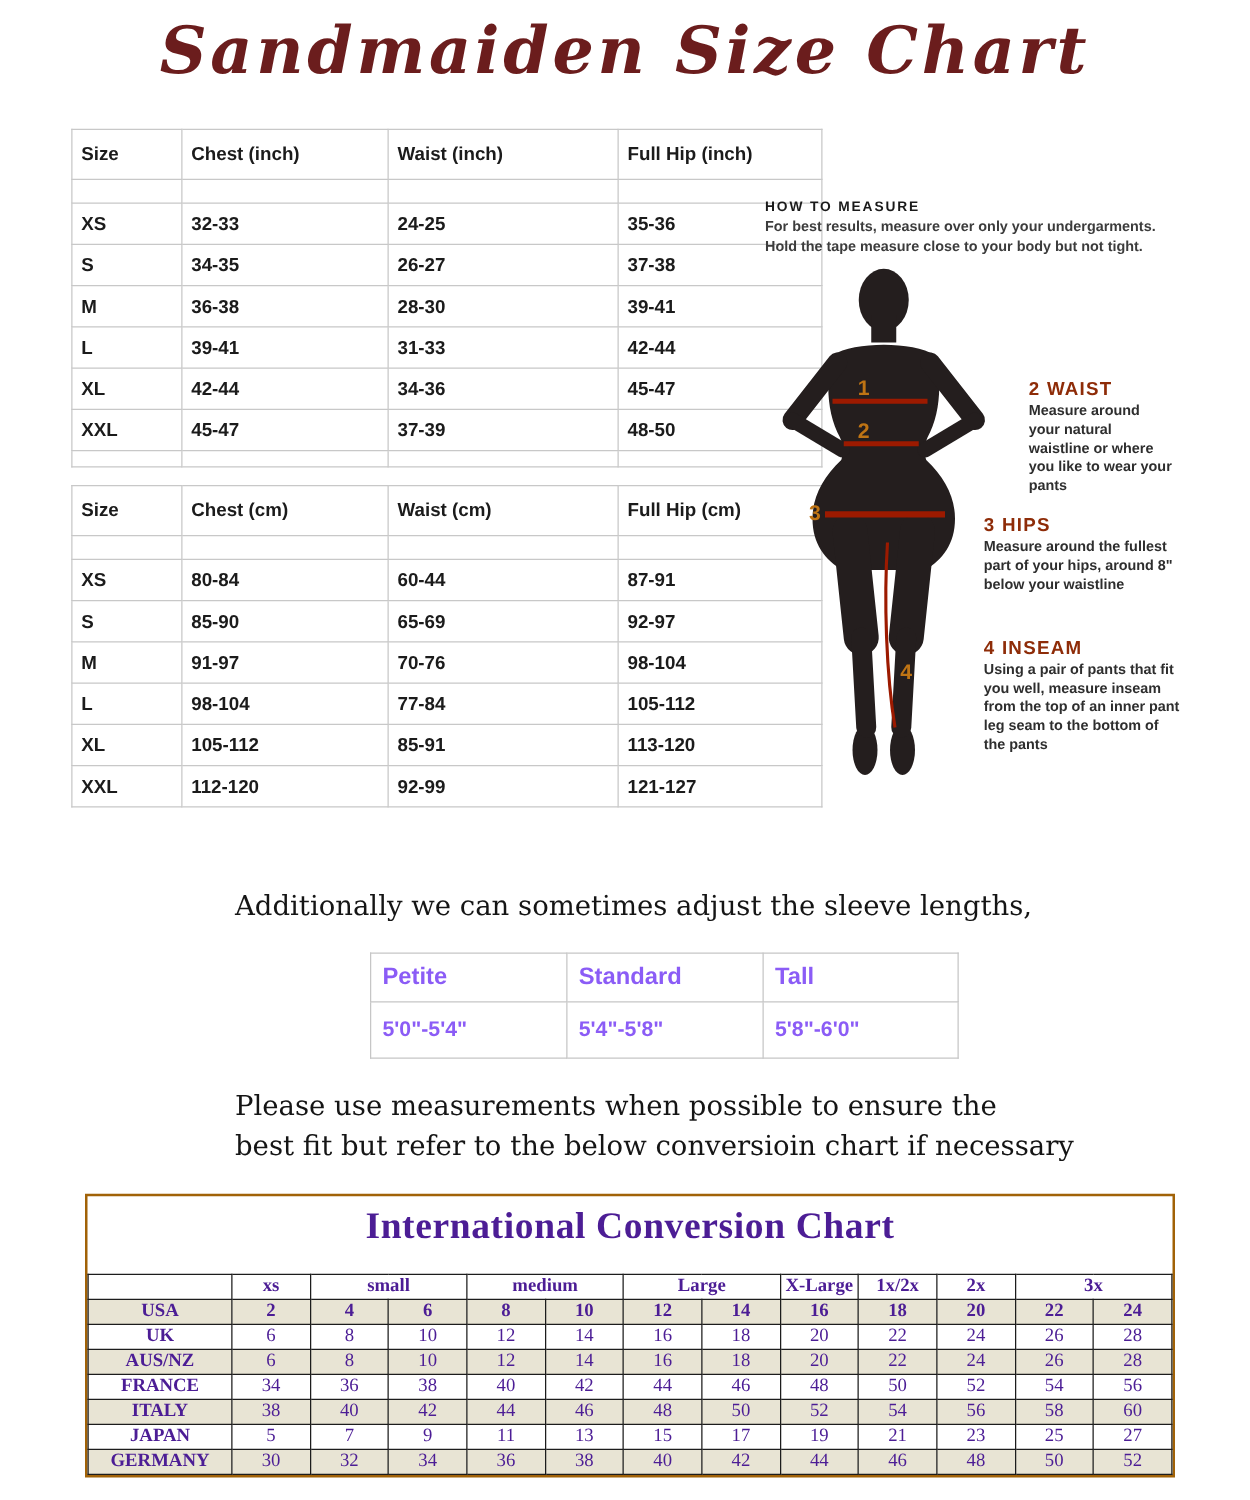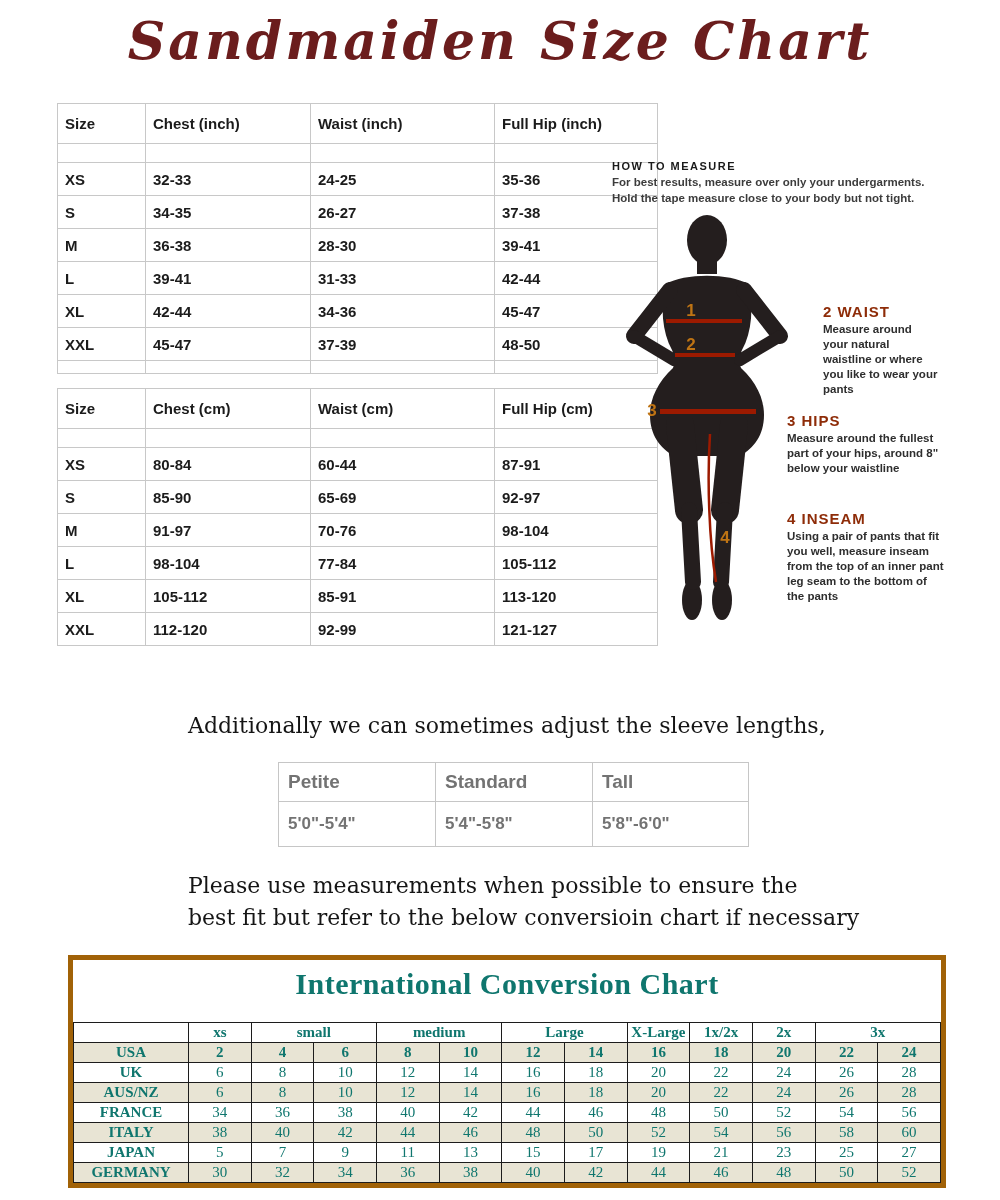--- a/index.html
+++ b/index.html
@@ -50,35 +50,35 @@
   .note {
     position:absolute; left:188px;
     font-family:"DejaVu Serif", serif; font-size:22px; color:#151515;
     line-height:1.45; white-space:nowrap;
   }
   .note-adjust { top:678px;margin-top:32px; }
   .note-measure { top:870px; }
 
   
   .height-table {
-    position:absolute; left:278px; top:762px; width:470px;
+    position:absolute; left:296px; top:762px; width:470px;
     border-collapse:collapse; table-layout:fixed;
-    font-weight:bold; color:#737373;
+    font-weight:bold; color:#8b5cf6;
   }
   .height-table th, .height-table td {
     border:1px solid #c6c6c6; text-align:left; padding:0 0 0 9px; white-space:nowrap;
   }
   .height-table th { font-size:19px; height:38px; }
   .height-table td { font-size:17px; height:44px; }
 
   
   .conv {
     position:absolute; left:68px; top:955px; width:868px;
-    border:5px solid #a16207; background:#fff;
-    font-family:"Liberation Serif", serif; color:#0f766e;
+    border:2px solid #a16207; background:#fff;
+    font-family:"Liberation Serif", serif; color:#4c1d95;
   }
   .conv-title {
     height:62px; padding-top:7px; box-sizing:border-box;
     text-align:center; font-weight:bold; font-size:30px; letter-spacing:0.5px;
   }
   .conv-table { width:100%; border-collapse:collapse; table-layout:fixed; text-align:center; }
   .conv-table th, .conv-table td {
     border:1px solid #1c1c1c; font-size:15px; height:19px; padding:0; white-space:nowrap;
   }
   .conv-table col.country-col { width:115px; }

